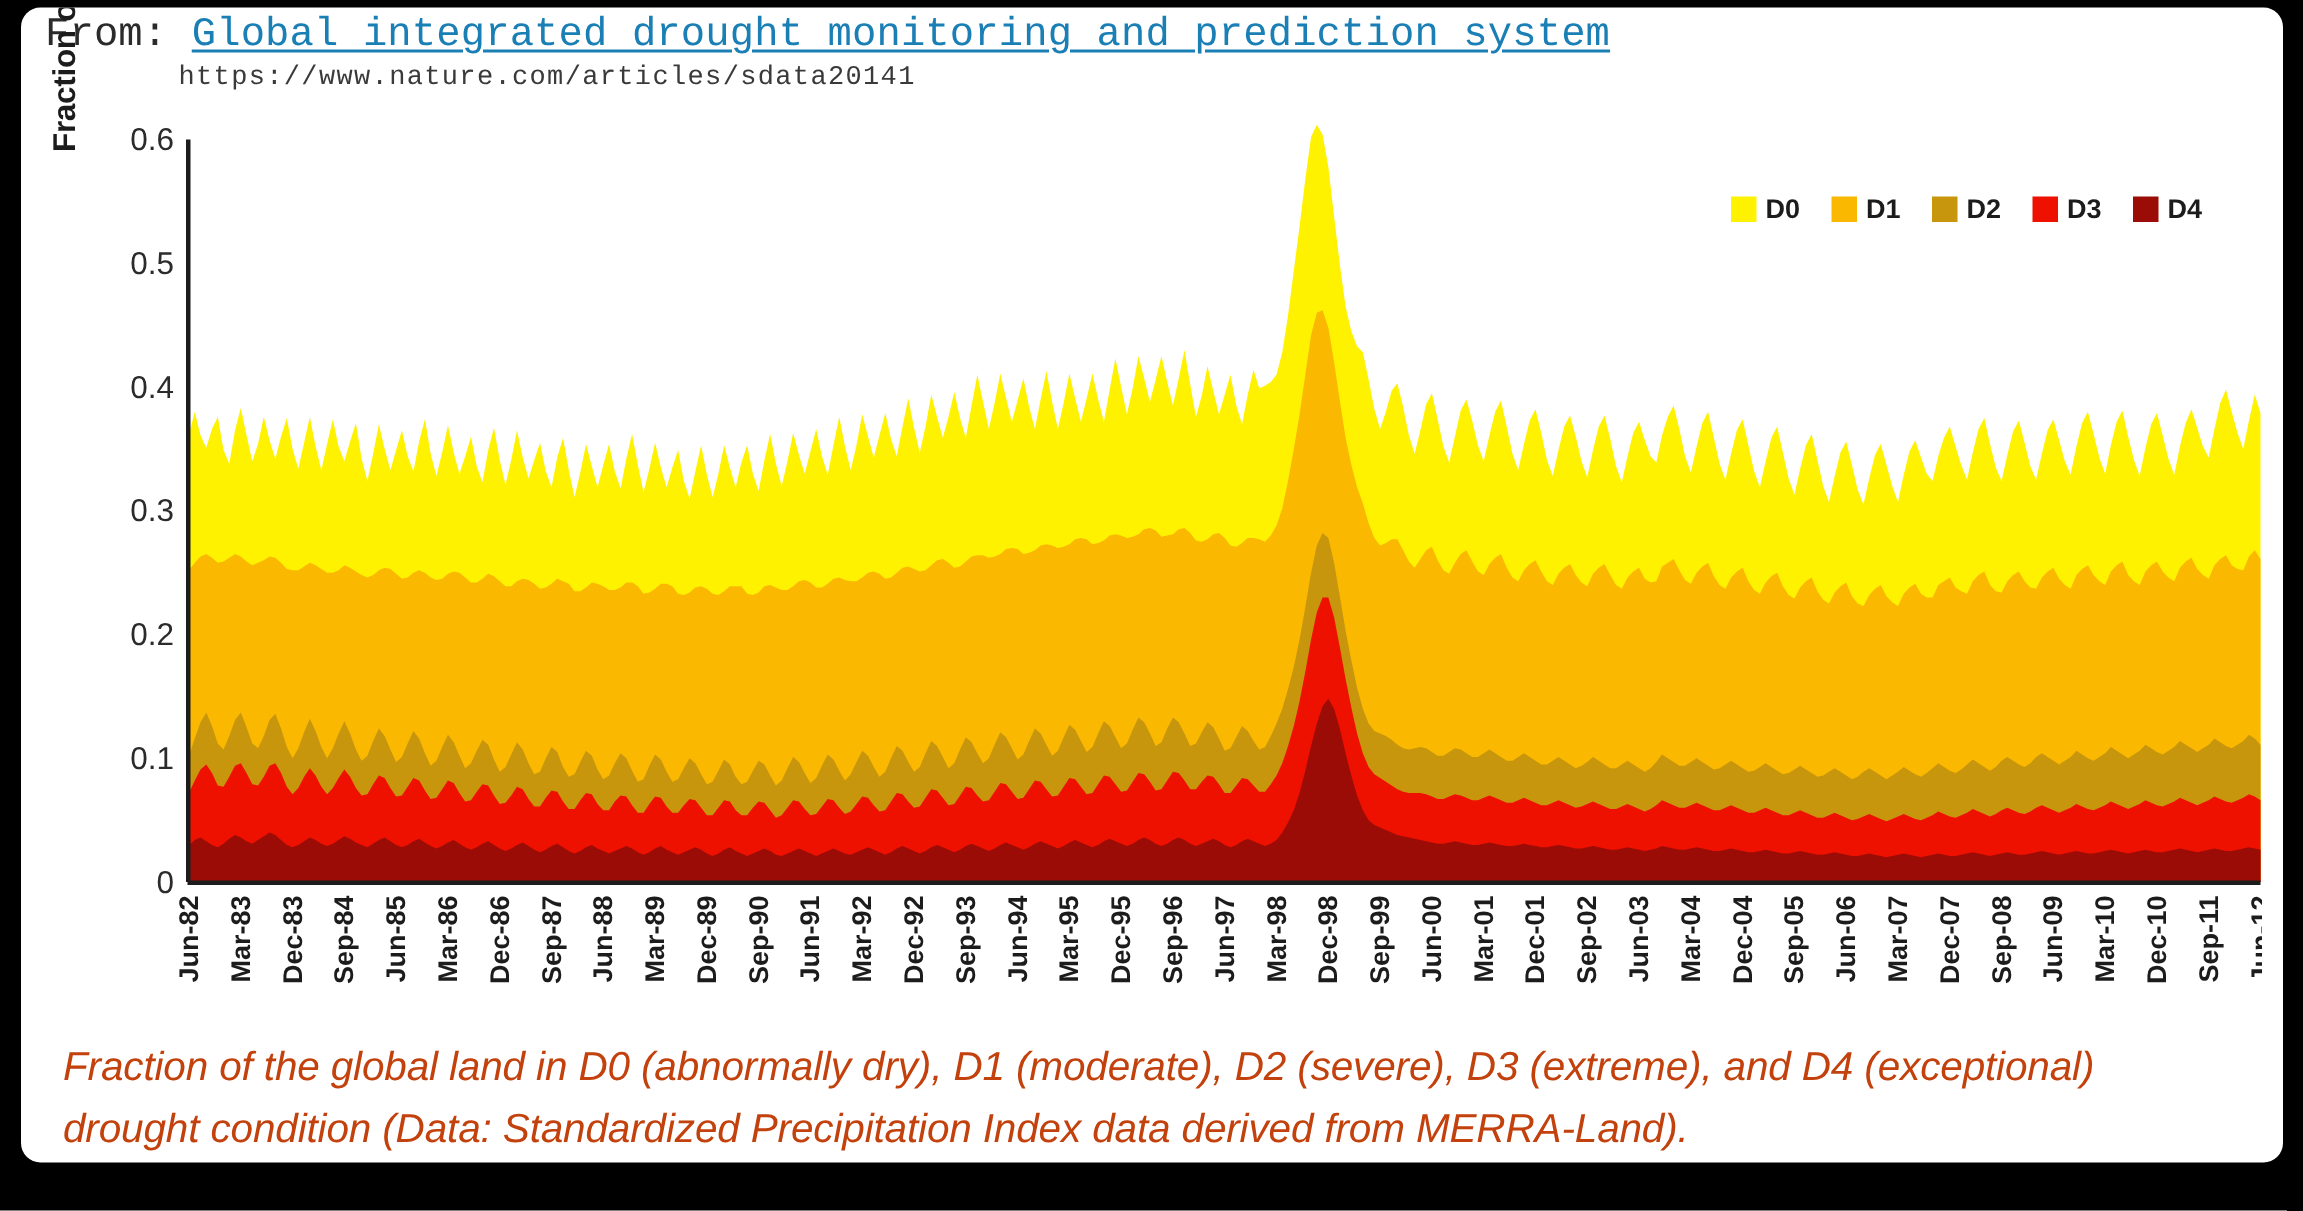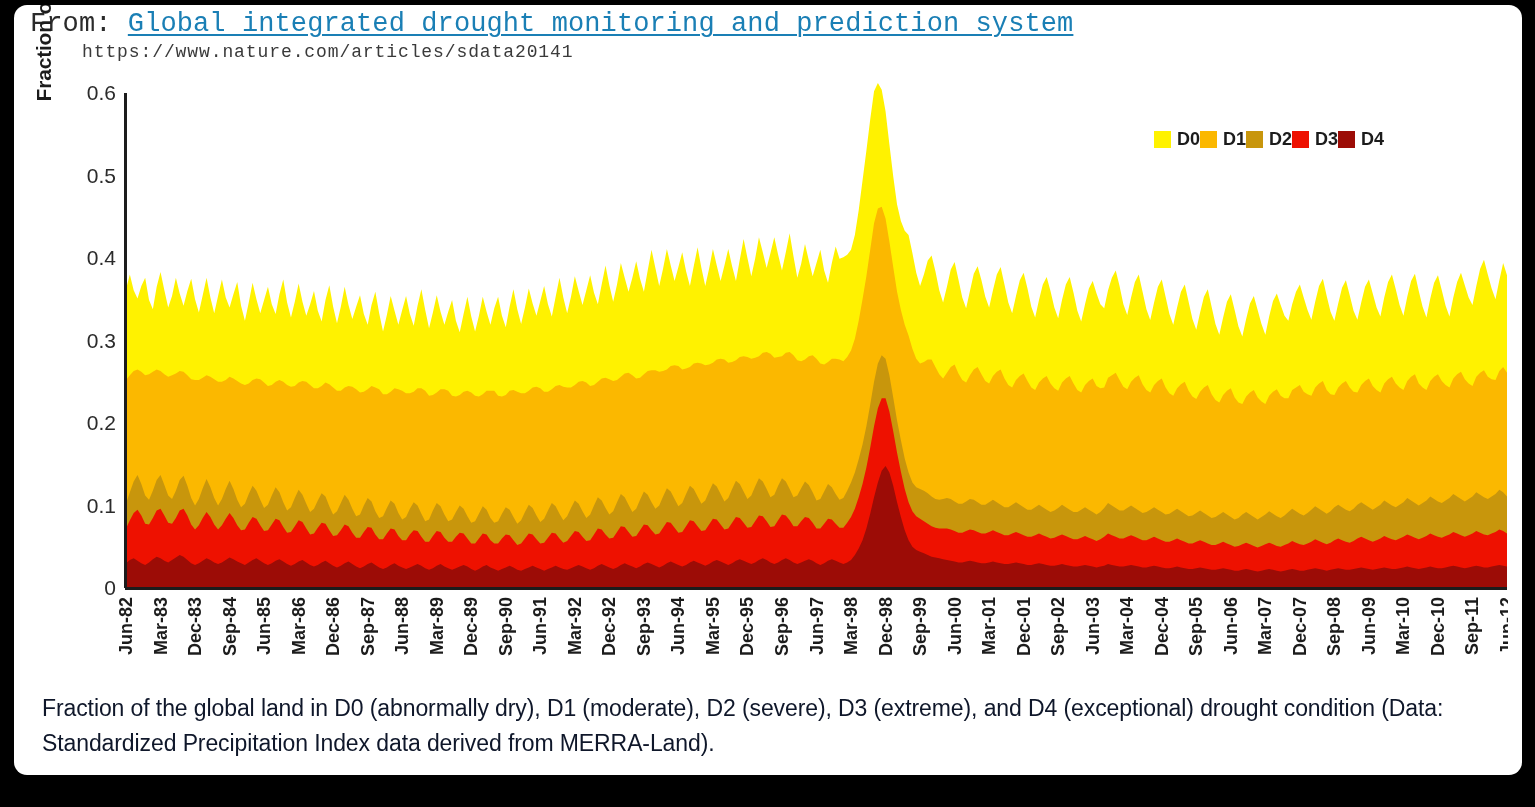--- a/index.html
+++ b/index.html
@@ -22,50 +22,51 @@
     font-size:27px;color:#262626;white-space:nowrap;
     letter-spacing:.1px;line-height:1.15;
   }
   #fromlabel{color:#2b2b2b;}
   #paper-link{
     color:#1a7fb5;text-decoration:underline;
     text-decoration-thickness:2px;text-underline-offset:3px;
     cursor:pointer;
   }
   #url{
-    margin-left:52px;margin-top:2px;
+    margin-left:89px;margin-top:2px;
     font-size:18px;color:#3a3a3a;letter-spacing:.9px;
     white-space:nowrap;
   }
   
   #chart-wrap{position:absolute;left:16px;top:74px;width:1478px;height:600px;}
   #chart-svg{display:block;}
   .ylab{font-size:21px;fill:#2b2b2b;font-family:"Liberation Sans",sans-serif;}
   .xlab{font-size:18px;fill:#1c1c1c;font-weight:bold;font-family:"Liberation Sans",sans-serif;}
   #yaxis-title{
     position:absolute;left:18px;top:118px;
     width:360px;
     transform:rotate(-90deg);transform-origin:0 0;
     font-size:21px;font-weight:bold;color:#1c1c1c;
     text-align:center;white-space:nowrap;
     letter-spacing:-.2px;
   }
   
   #legend{
     position:absolute;left:1140px;top:124px;
-    display:flex;align-items:center;
+    display:flex;align-items:center;gap:21px;
   }
   .leg-item{display:flex;align-items:center;gap:6px;}
   .leg-sw{width:17px;height:17px;display:block;}
   .leg-tx{font-size:18px;font-weight:bold;color:#1c1c1c;}
   
   #caption{
     position:absolute;left:28px;top:686px;width:1420px;
-    font-size:23px;color:#0f172a;line-height:1.52;
+    font-size:27px;color:#c2410c;line-height:1.52;
     letter-spacing:-.1px;
+    font-style:italic;
   }
 </style>
 </head>
 <body>
 
 <div id="card">
 
   <div id="header">
     <div id="fromline">
       <span id="fromlabel">From:</span>

